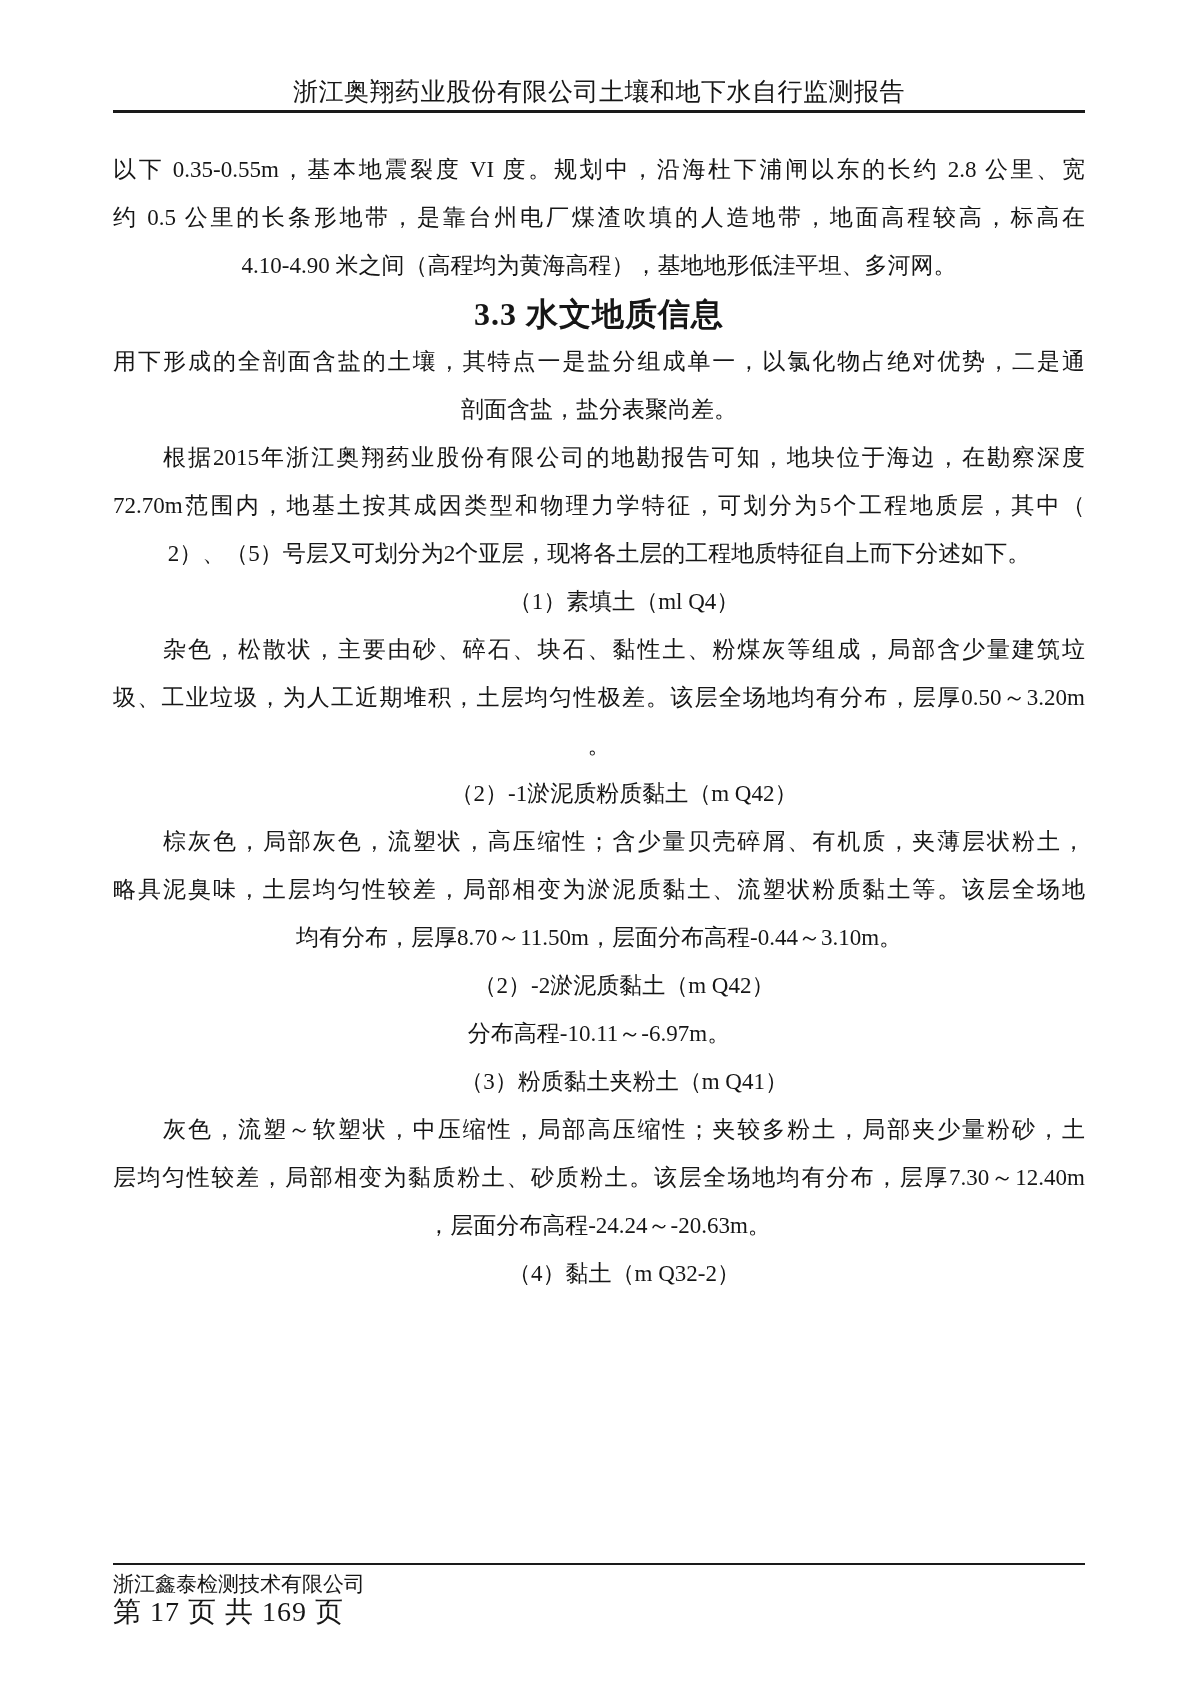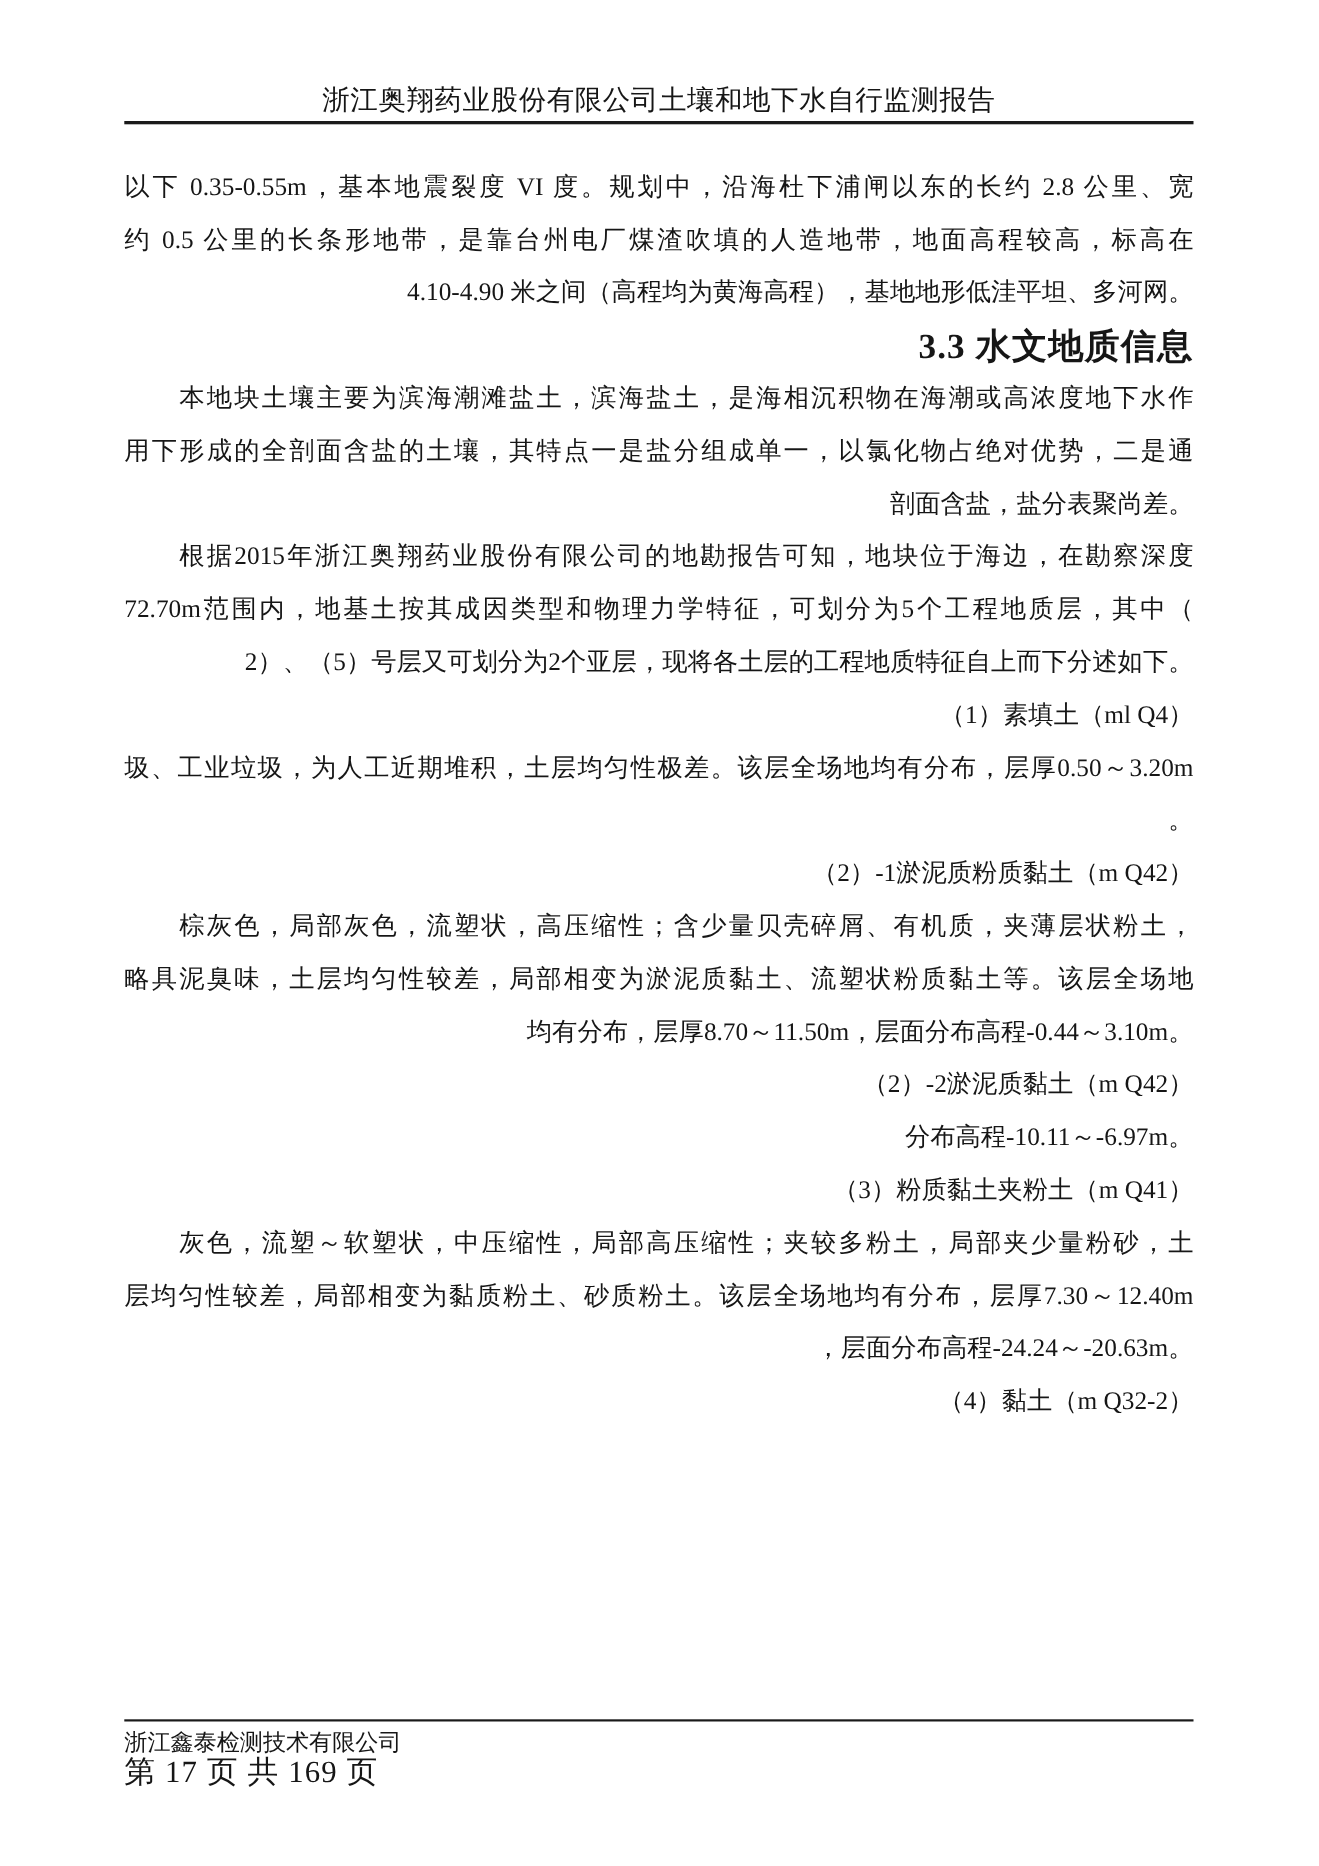--- a/index.html
+++ b/index.html
@@ -34,21 +34,21 @@
   .body-lines {
     position: absolute;
     top: 146px;
     left: 113px;
     width: 972px;
   }
   .line {
     height: 48px;
     line-height: 48px;
     font-size: 23px;
-    text-align: right;
+    text-align: center;
     overflow: hidden;
   }
   .line.j {
     text-align: justify;
     text-align-last: justify;
     text-justify: inter-character;
   }
   .line.indent { text-indent: 50px; }
   .line.heading {
     font-size: 32px;
@@ -84,27 +84,27 @@
 <div class="page">
 
   <div class="header-title">浙江奥翔药业股份有限公司土壤和地下水自行监测报告</div>
   <div class="header-rule"></div>
 
   <div class="body-lines" id="body-lines">
       <div class="line j">以下 0.35-0.55m，基本地震裂度 VI 度。规划中，沿海杜下浦闸以东的长约 2.8 公里、宽</div>
       <div class="line j">约 0.5 公里的长条形地带，是靠台州电厂煤渣吹填的人造地带，地面高程较高，标高在</div>
       <div class="line">4.10-4.90 米之间（高程均为黄海高程），基地地形低洼平坦、多河网。</div>
       <div class="line heading">3.3 水文地质信息</div>
-      <div class="line indent j">本地块土壤主要为滨海潮滩盐土，滨海盐土，是海相沉积物在海潮或高浓度地下水作</div>
       <div class="line j">用下形成的全剖面含盐的土壤，其特点一是盐分组成单一，以氯化物占绝对优势，二是通</div>
       <div class="line">剖面含盐，盐分表聚尚差。</div>
       <div class="line indent j">根据2015年浙江奥翔药业股份有限公司的地勘报告可知，地块位于海边，在勘察深度</div>
       <div class="line j">72.70m范围内，地基土按其成因类型和物理力学特征，可划分为5个工程地质层，其中（</div>
       <div class="line">2）、（5）号层又可划分为2个亚层，现将各土层的工程地质特征自上而下分述如下。</div>
       <div class="line indent">（1）素填土（ml Q4）</div>
+      <div class="line indent j">杂色，松散状，主要由砂、碎石、块石、黏性土、粉煤灰等组成，局部含少量建筑垃</div>
       <div class="line j">圾、工业垃圾，为人工近期堆积，土层均匀性极差。该层全场地均有分布，层厚0.50～3.20m</div>
       <div class="line">。</div>
       <div class="line indent">（2）-1淤泥质粉质黏土（m Q42）</div>
       <div class="line indent j">棕灰色，局部灰色，流塑状，高压缩性；含少量贝壳碎屑、有机质，夹薄层状粉土，</div>
       <div class="line j">略具泥臭味，土层均匀性较差，局部相变为淤泥质黏土、流塑状粉质黏土等。该层全场地</div>
       <div class="line">均有分布，层厚8.70～11.50m，层面分布高程-0.44～3.10m。</div>
       <div class="line indent">（2）-2淤泥质黏土（m Q42）</div>
       <div class="line">分布高程-10.11～-6.97m。</div>
       <div class="line indent">（3）粉质黏土夹粉土（m Q41）</div>
       <div class="line indent j">灰色，流塑～软塑状，中压缩性，局部高压缩性；夹较多粉土，局部夹少量粉砂，土</div>

